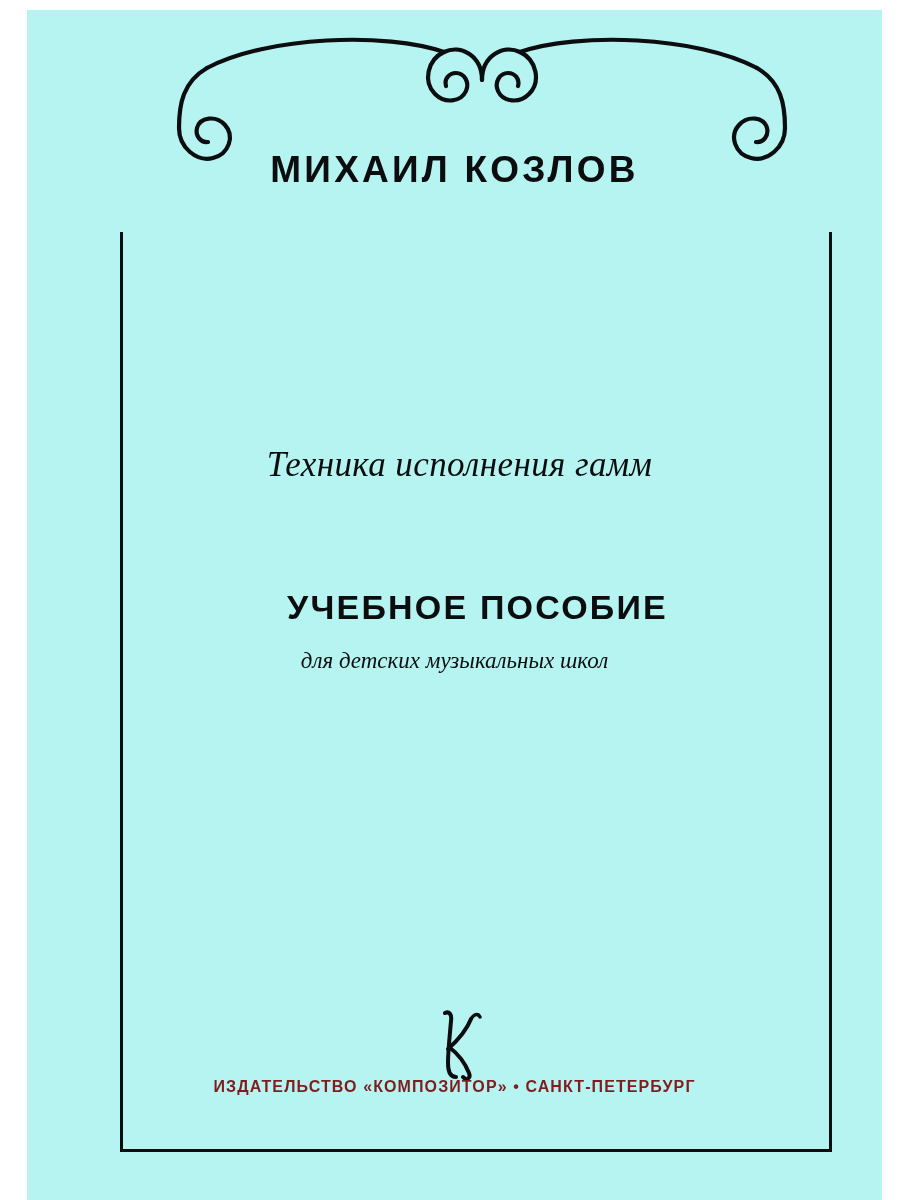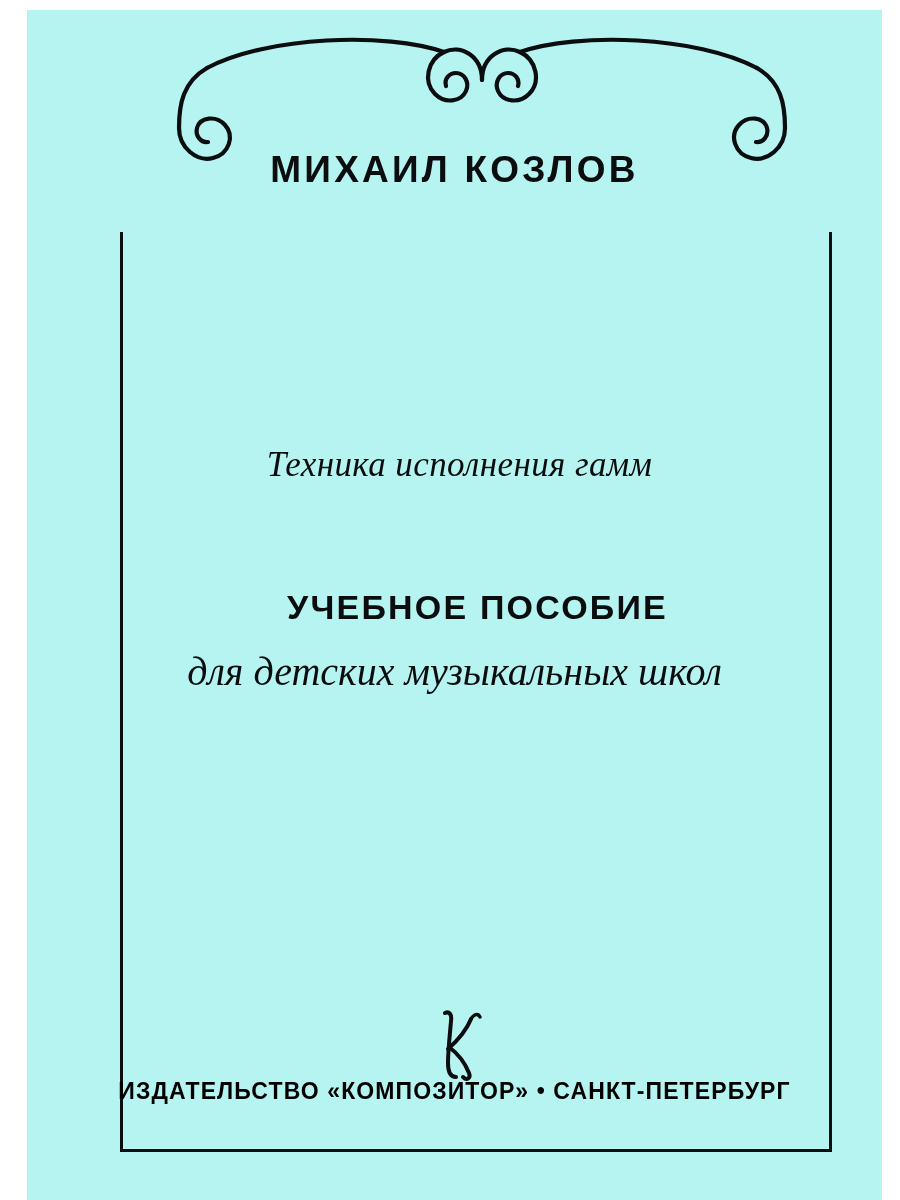--- a/index.html
+++ b/index.html
@@ -117,21 +117,21 @@
   }
 
   .audience {
     position: absolute;
     left: 0;
     right: 0;
     top: 638px;
     text-align: center;
     font-family: "Liberation Serif", serif;
     font-style: italic;
-    font-size: 40px;
+    font-size: 23px;
     color: #0b0d0e;
   }
 
   .logo {
     position: absolute;
     left: 0;
     right: 0;
     top: 995px;
     text-align: center;
     height: 78px;
@@ -139,23 +139,23 @@
   .logo svg { display: inline-block; }
 
   .publisher {
     position: absolute;
     left: 0;
     right: 0;
     top: 1068px;
     text-align: center;
     font-family: "Liberation Sans", sans-serif;
     font-weight: 700;
-    font-size: 23px;
+    font-size: 16px;
     letter-spacing: 1.1px;
-    color: #000000;
+    color: #7f1d1d;
     text-transform: uppercase;
   }
 </style>
 </head>
 <body>
 
 <div class="page">
   <div class="cover">
 
     <div class="ornament">

